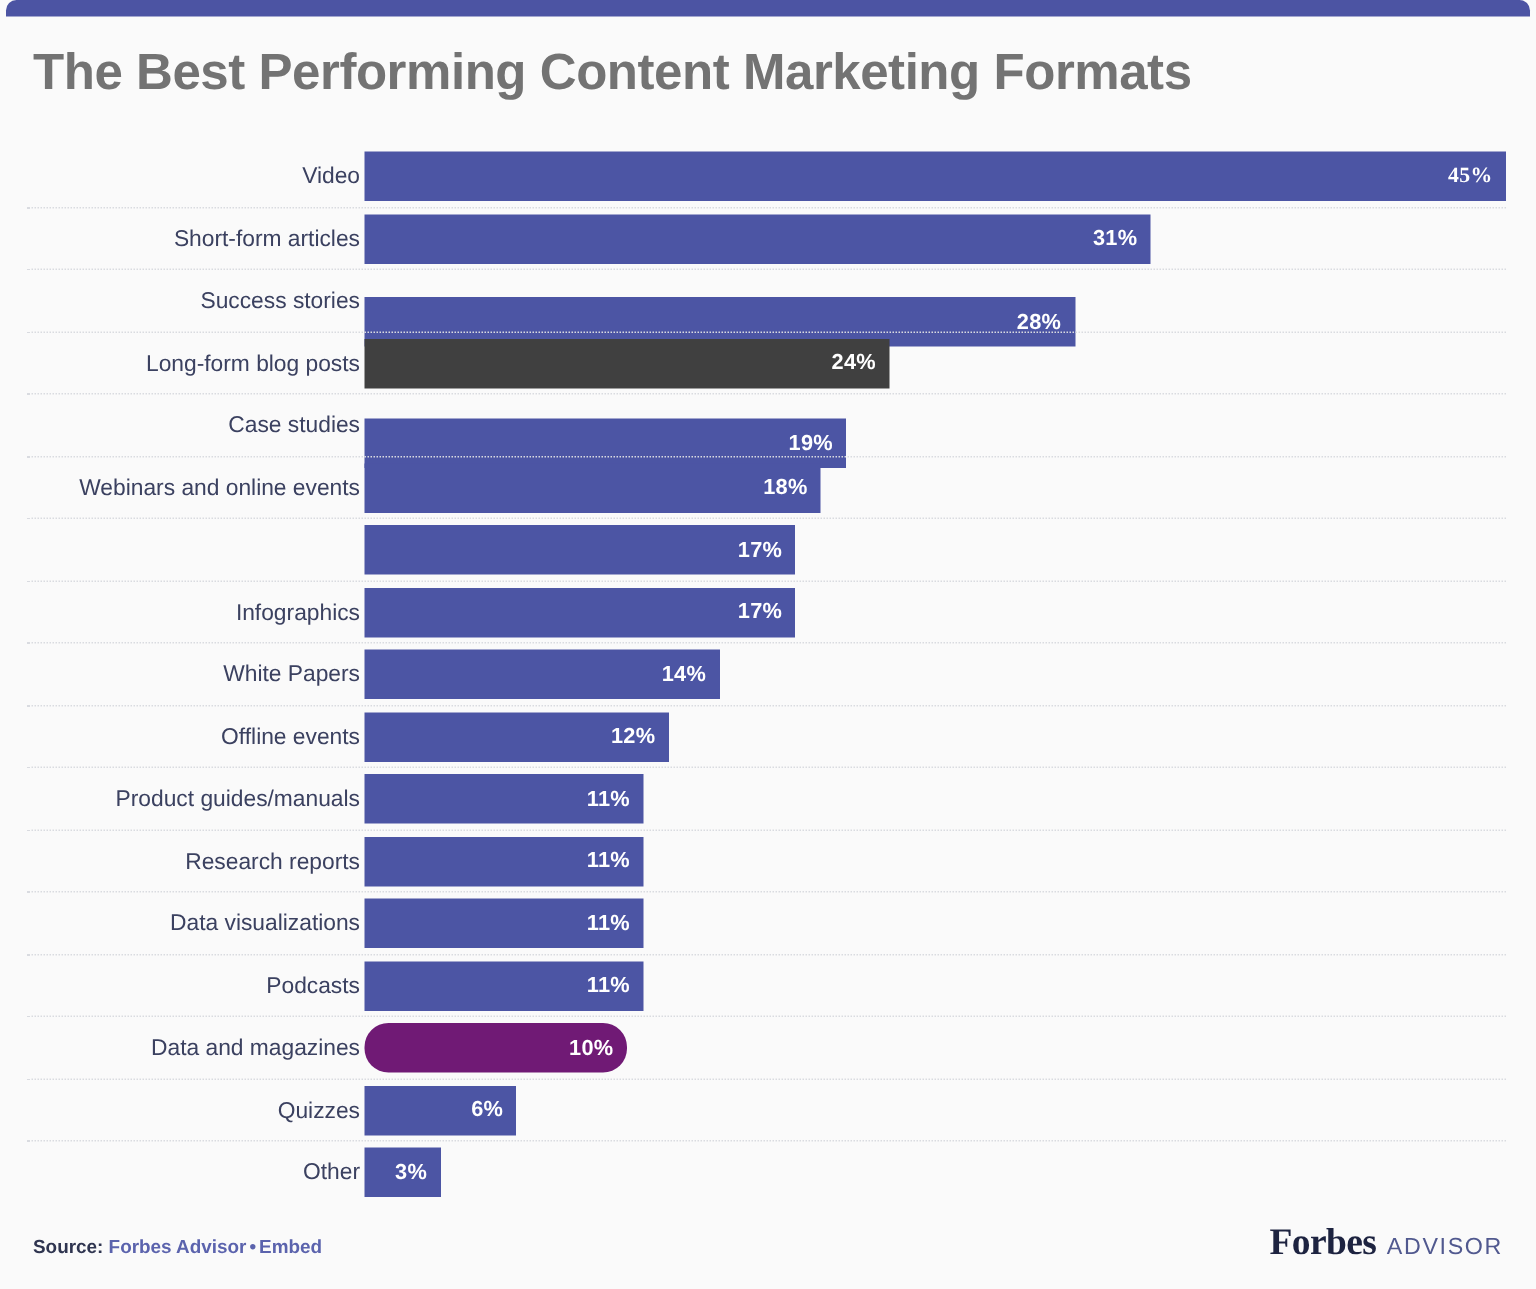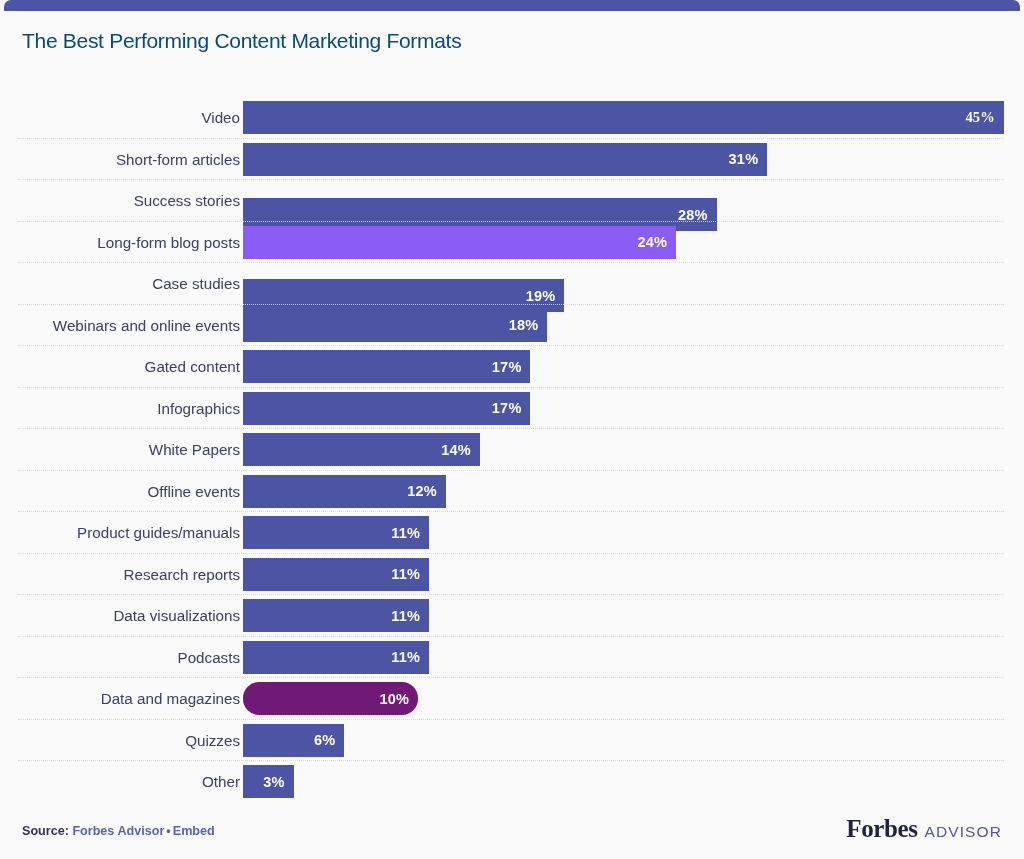--- a/index.html
+++ b/index.html
@@ -28,24 +28,24 @@
     height: 11px;
     background: #4c54a3;
     border-radius: 7px 7px 0 0;
   }
 
   
   #chart-title {
     position: absolute;
     top: 29px;
     left: 22px;
-    font-size: 21px;
-    font-weight: normal;
+    font-size: 34px;
+    font-weight: bold;
     letter-spacing: -0.3px;
-    color: #0c4a6e;
+    color: #737373;
     white-space: nowrap;
   }
 
   
   #plot-area {
     position: absolute;
     top: 97px;
     left: 0px;
     width: 1024px;
   }
@@ -183,21 +183,21 @@
         <div class="bar-track">
           <div class="bar" style="width: 473.511px; background: rgb(76, 85, 164); margin-top: 14px;">
             <span class="bar-value">28%</span>
           </div>
         </div>
         <div class="row-rule"></div>
       </div>
       <div class="bar-row">
         <div class="cat-label">Long-form blog posts</div>
         <div class="bar-track">
-          <div class="bar" style="width: 433px; background: #8b5cf6;">
+          <div class="bar" style="width: 350px; background: #404040;">
             <span class="bar-value">24%</span>
           </div>
         </div>
         <div class="row-rule"></div>
       </div>
       <div class="bar-row">
         <div class="cat-label">Case studies</div>
         <div class="bar-track">
           <div class="bar" style="width: 321.311px; background: rgb(76, 85, 164); margin-top: 12px;">
             <span class="bar-value">19%</span>
@@ -208,21 +208,20 @@
       <div class="bar-row">
         <div class="cat-label">Webinars and online events</div>
         <div class="bar-track">
           <div class="bar" style="width: 304.4px; background: rgb(76, 85, 164);">
             <span class="bar-value">18%</span>
           </div>
         </div>
         <div class="row-rule"></div>
       </div>
       <div class="bar-row">
-        <div class="cat-label">Gated content</div>
         <div class="bar-track">
           <div class="bar" style="width: 287.489px; background: rgb(76, 85, 164);">
             <span class="bar-value">17%</span>
           </div>
         </div>
         <div class="row-rule"></div>
       </div>
       <div class="bar-row">
         <div class="cat-label">Infographics</div>
         <div class="bar-track">

